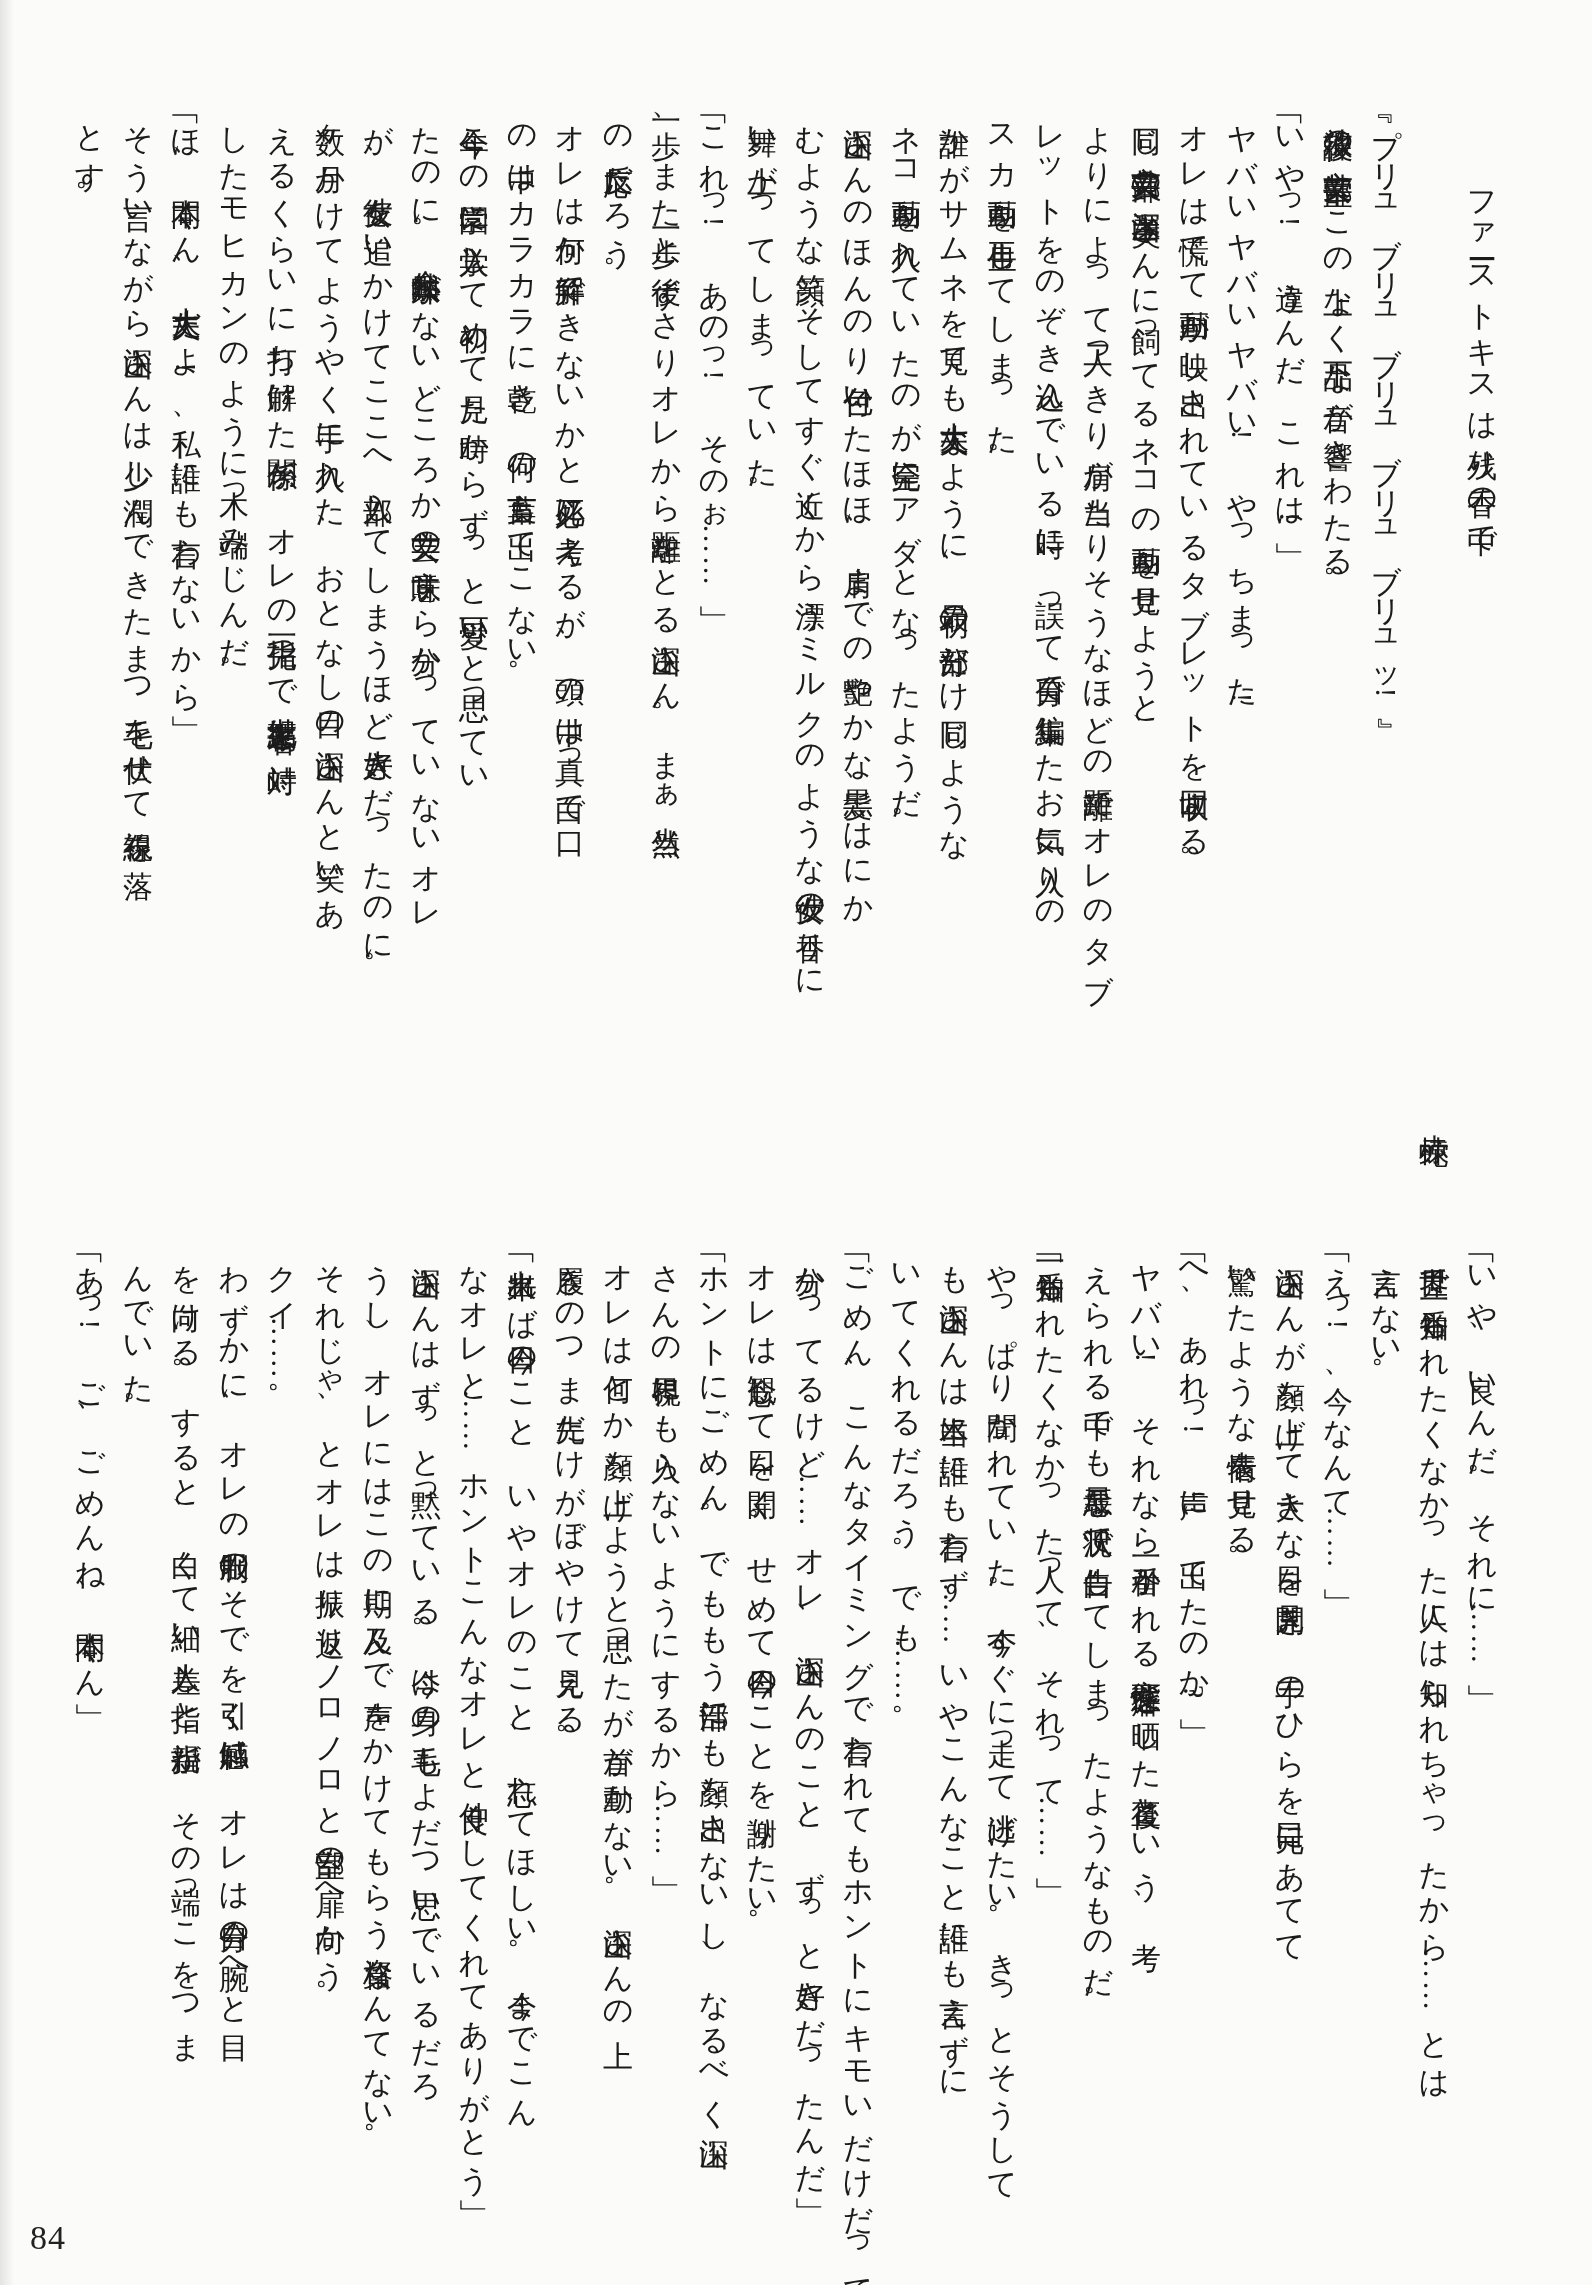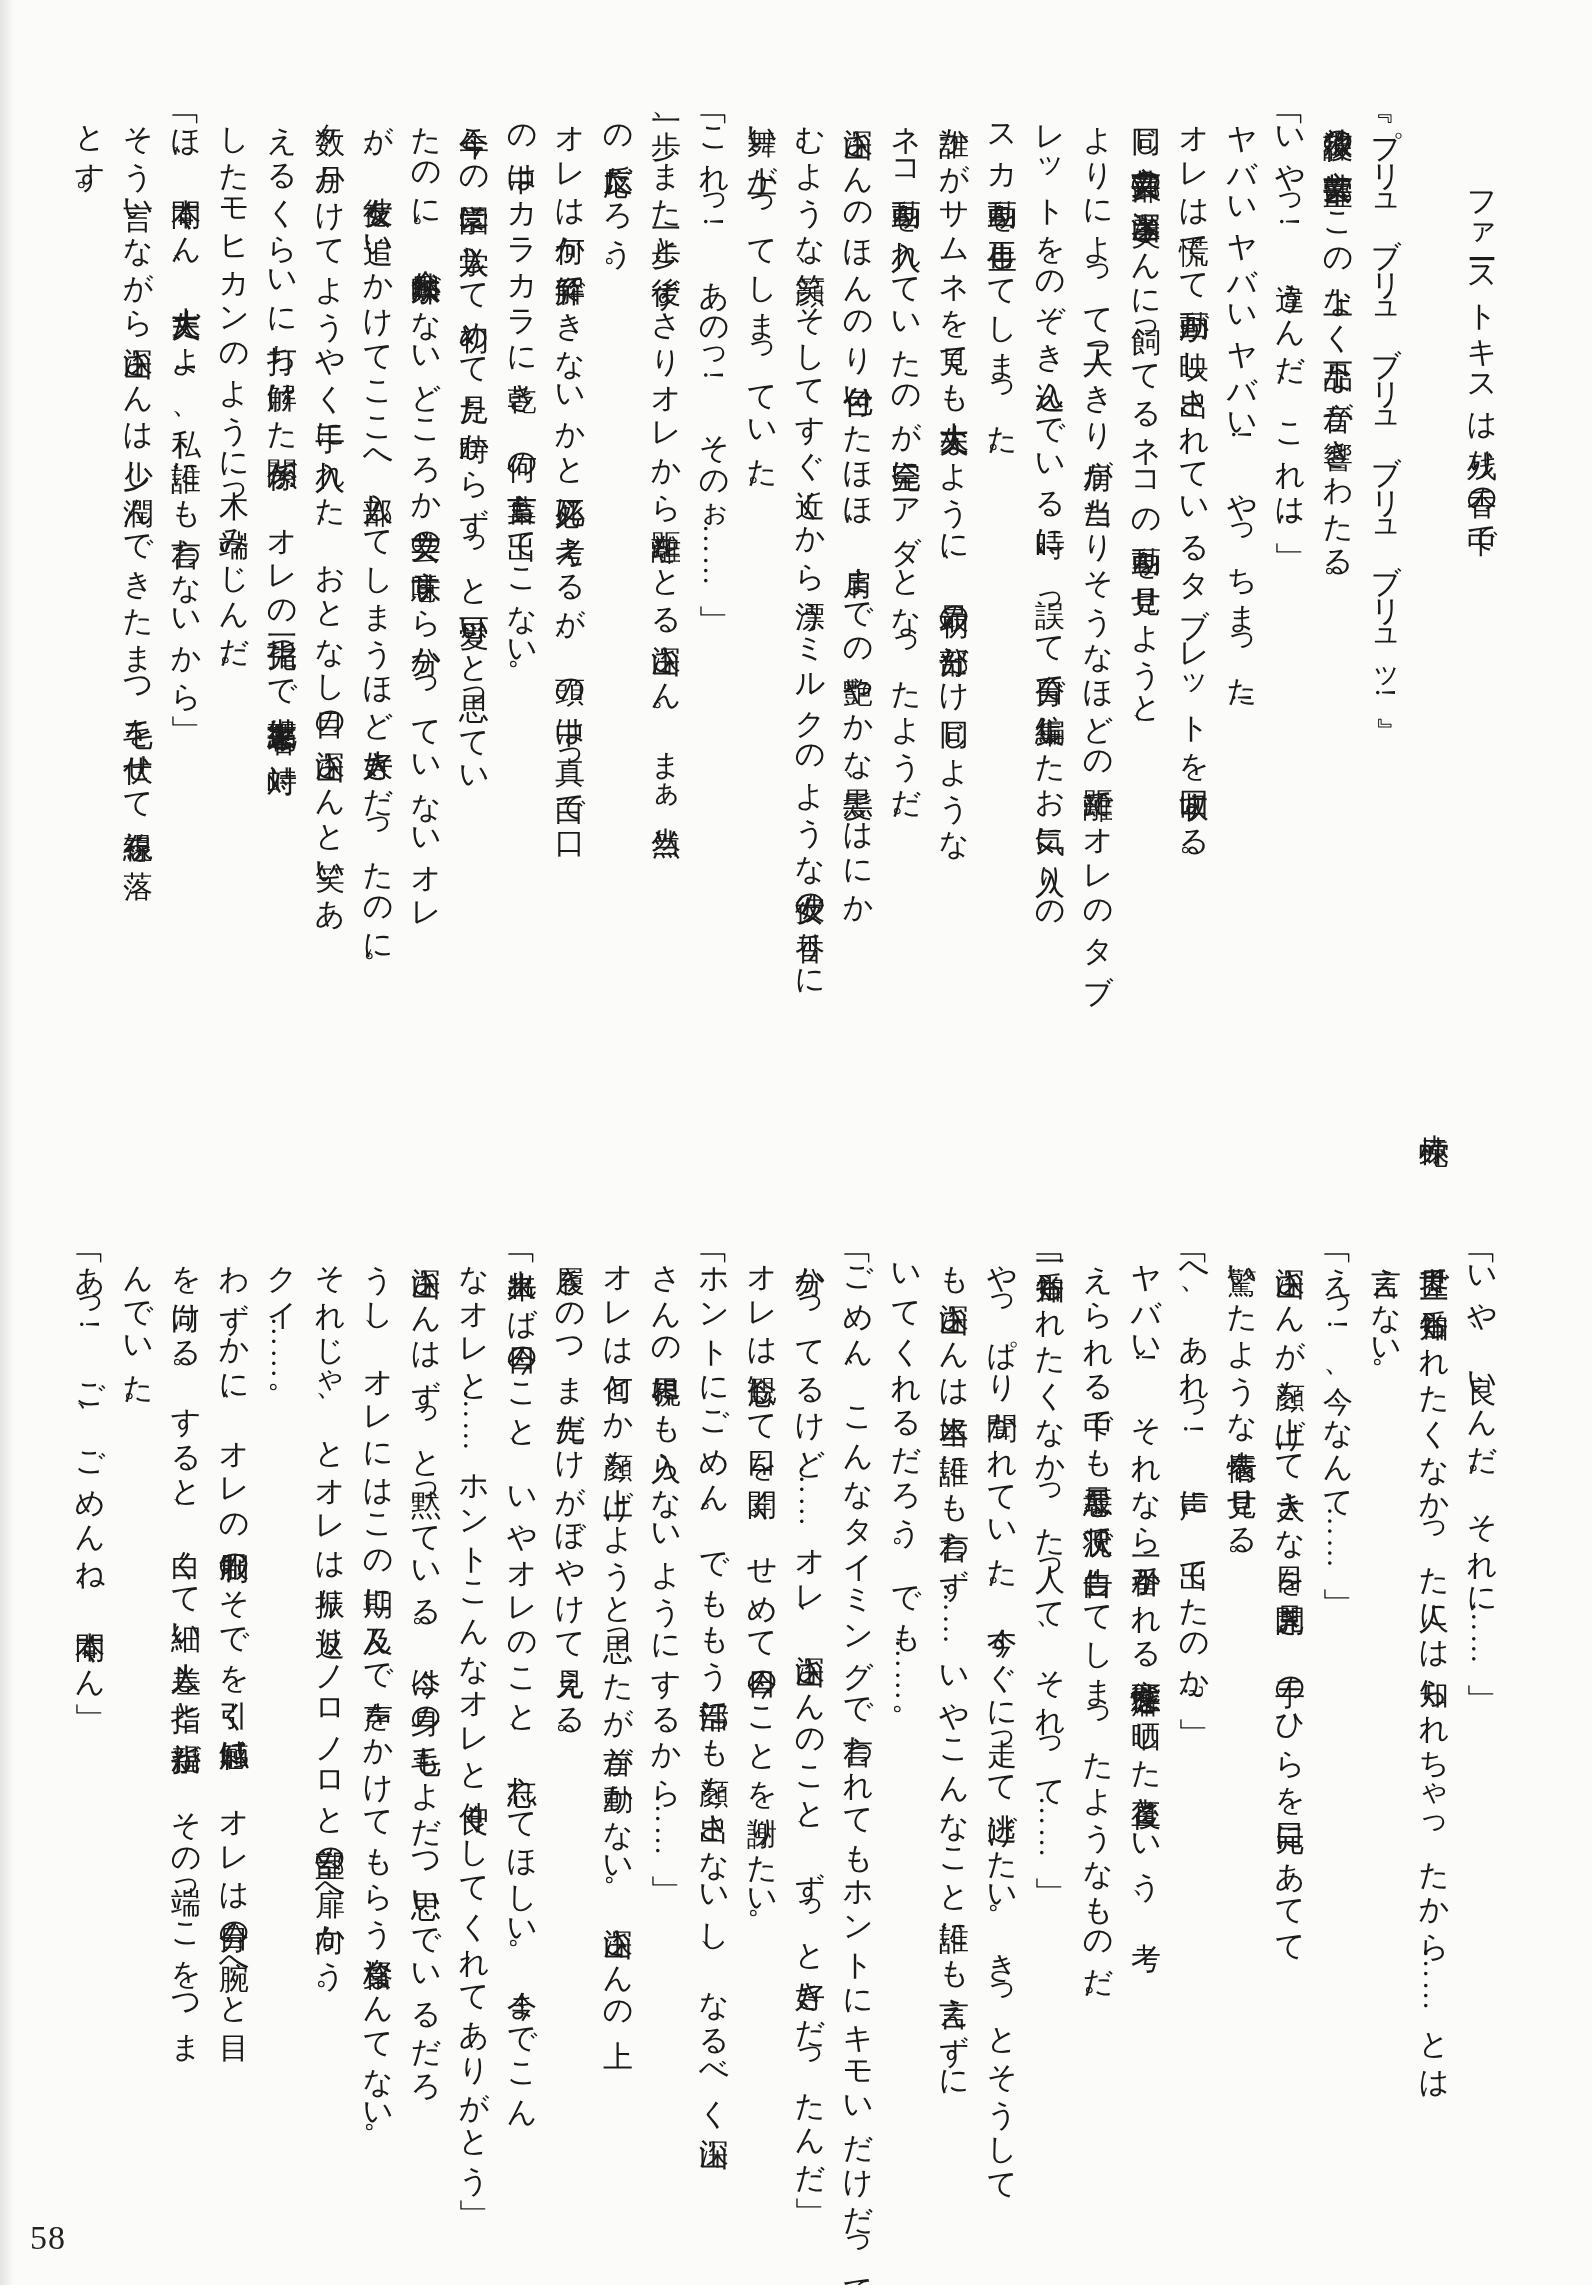--- a/index.html
+++ b/index.html
@@ -119,16 +119,16 @@
       <p>深山さんはずっと黙っている。今は身の毛もよだつ思いでいるだろ</p>
       <p>うし、オレにはこの期に及んで声をかけてもらう資格なんてない。</p>
       <p>それじゃ、とオレは振り返りノロノロと部室の扉へ向かう。</p>
       <p>クイ……。</p>
       <p>わずかに、オレの制服のそでを引く感触に、オレは自分の腕へと目</p>
       <p>を向ける。すると、白くて細い人差し指と親指が、その端っこをつま</p>
       <p>んでいた。</p>
       <p>「あっ!　ご、ごめんね、本間くん」</p>
     </div>
 
-  <div class="page-number">58</div>
+  <div class="page-number">84</div>
 
 </div>
 
 
 </body></html>

